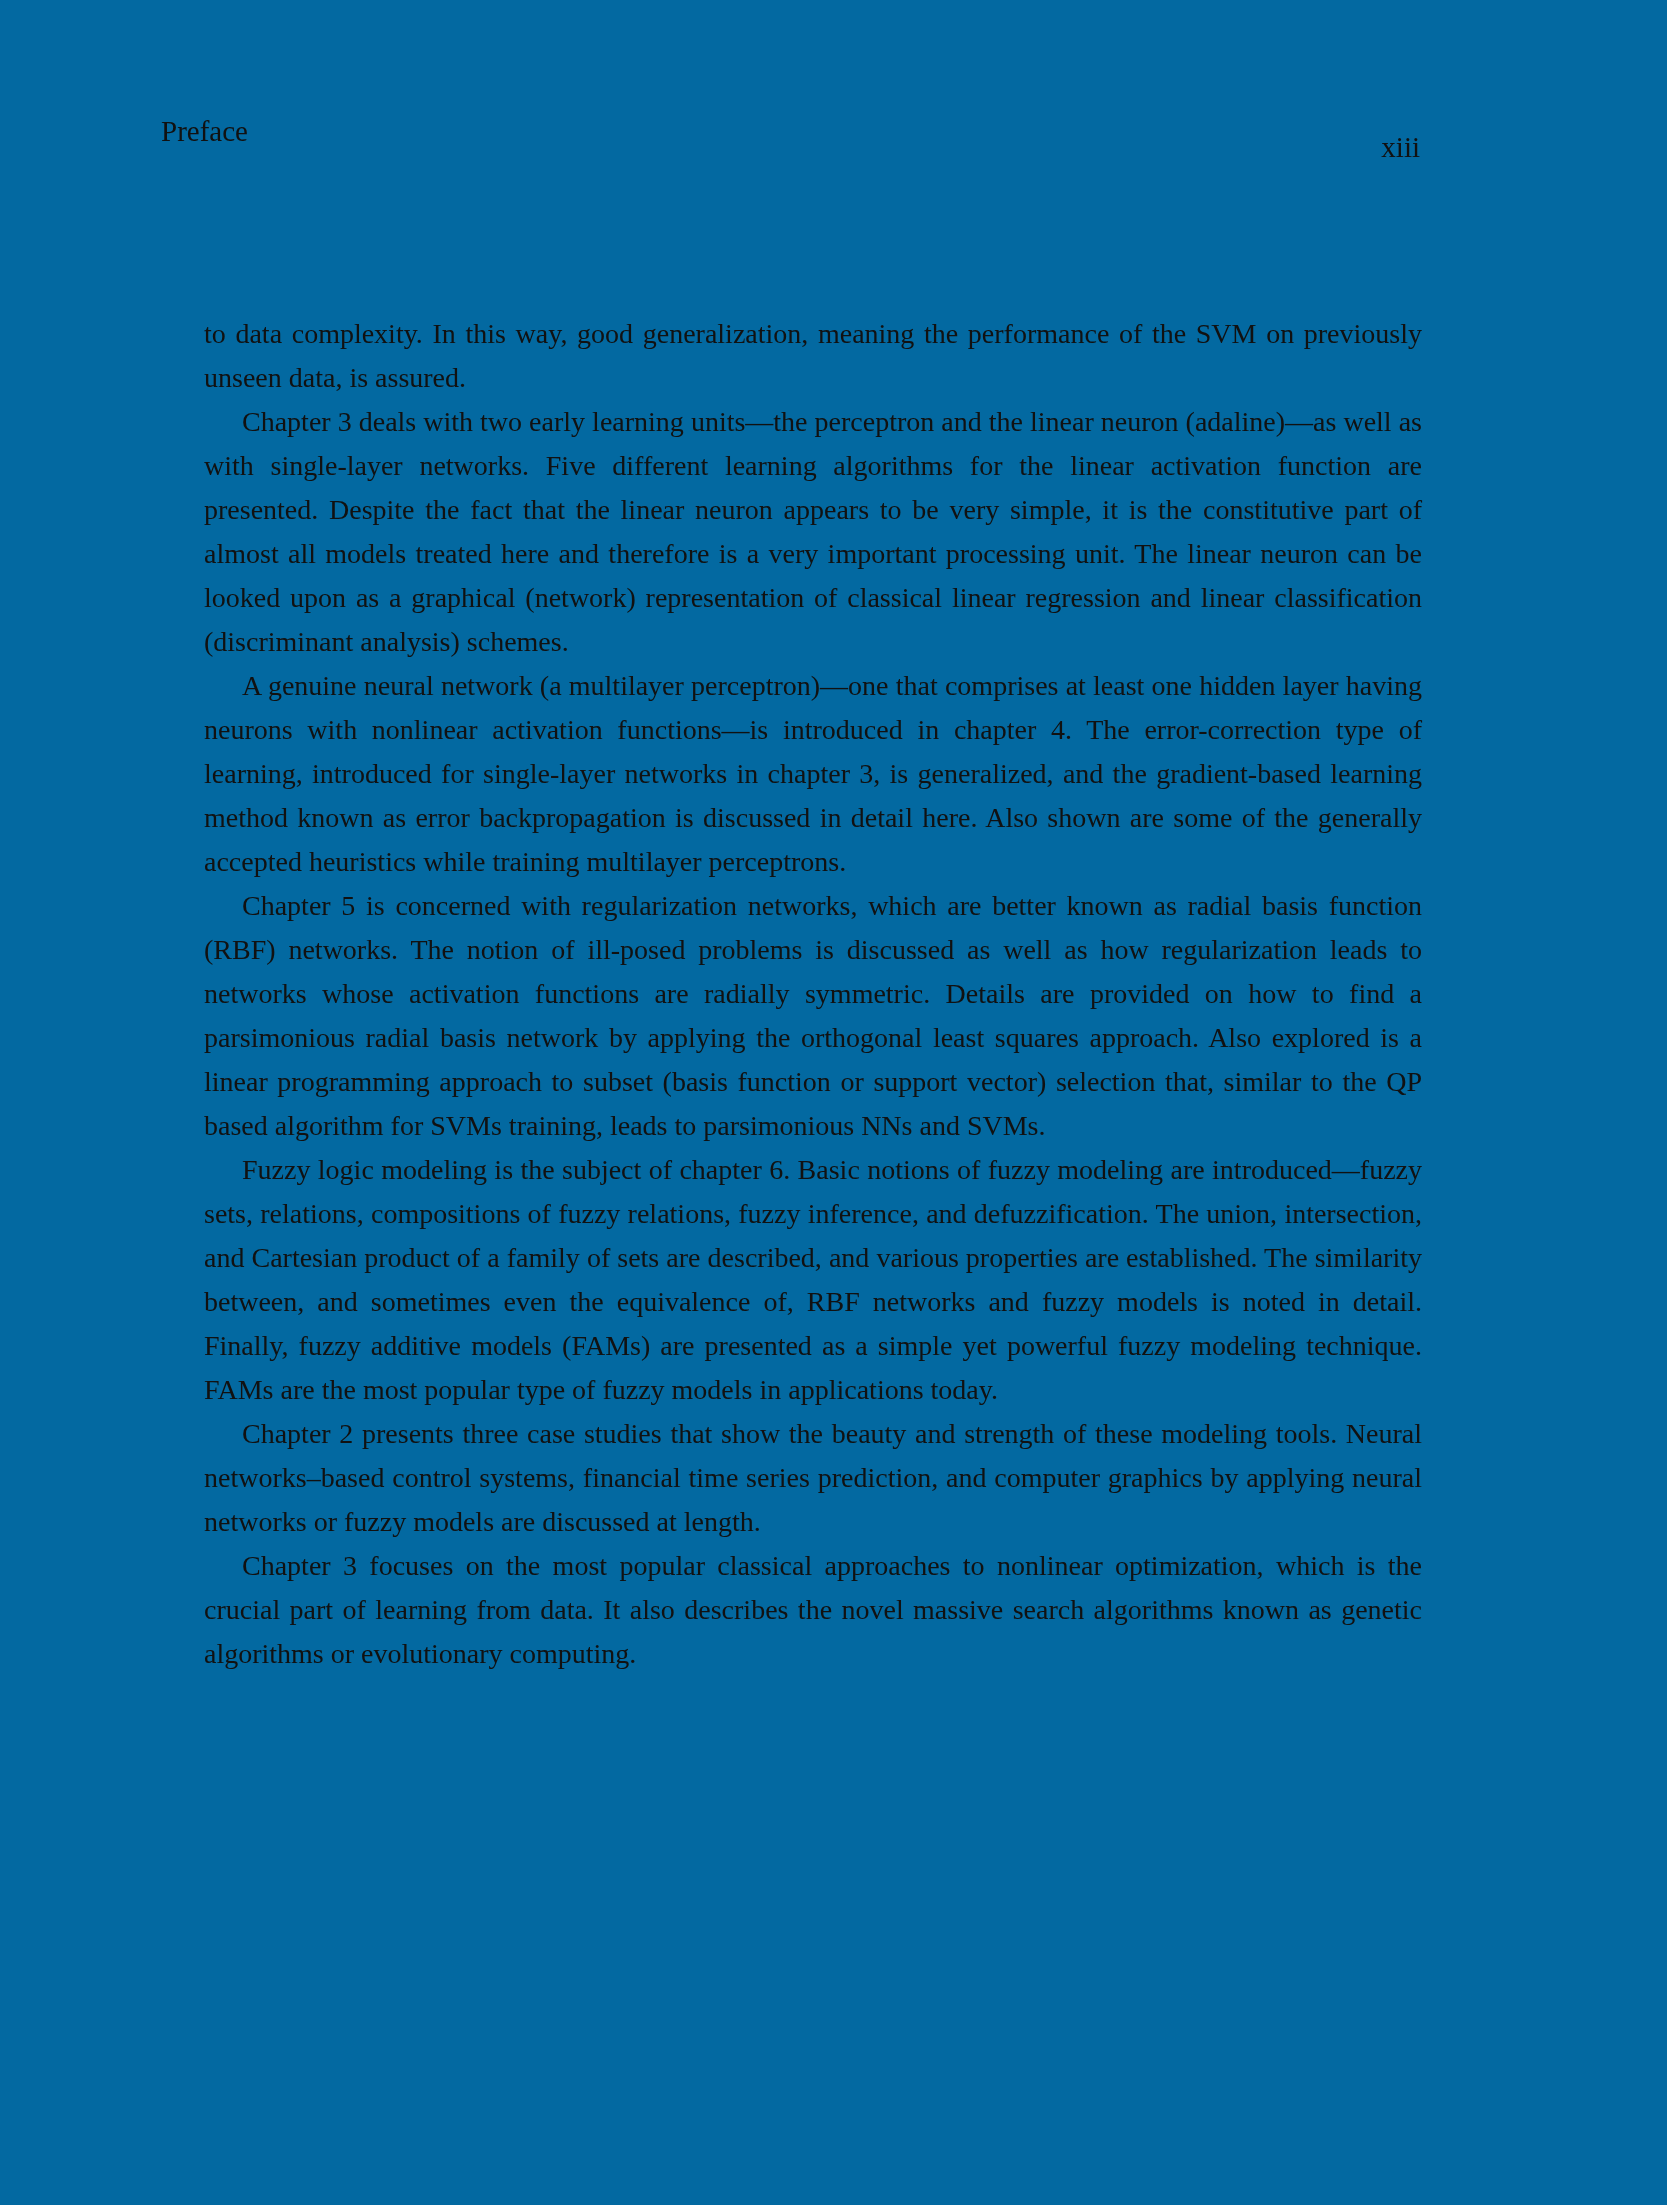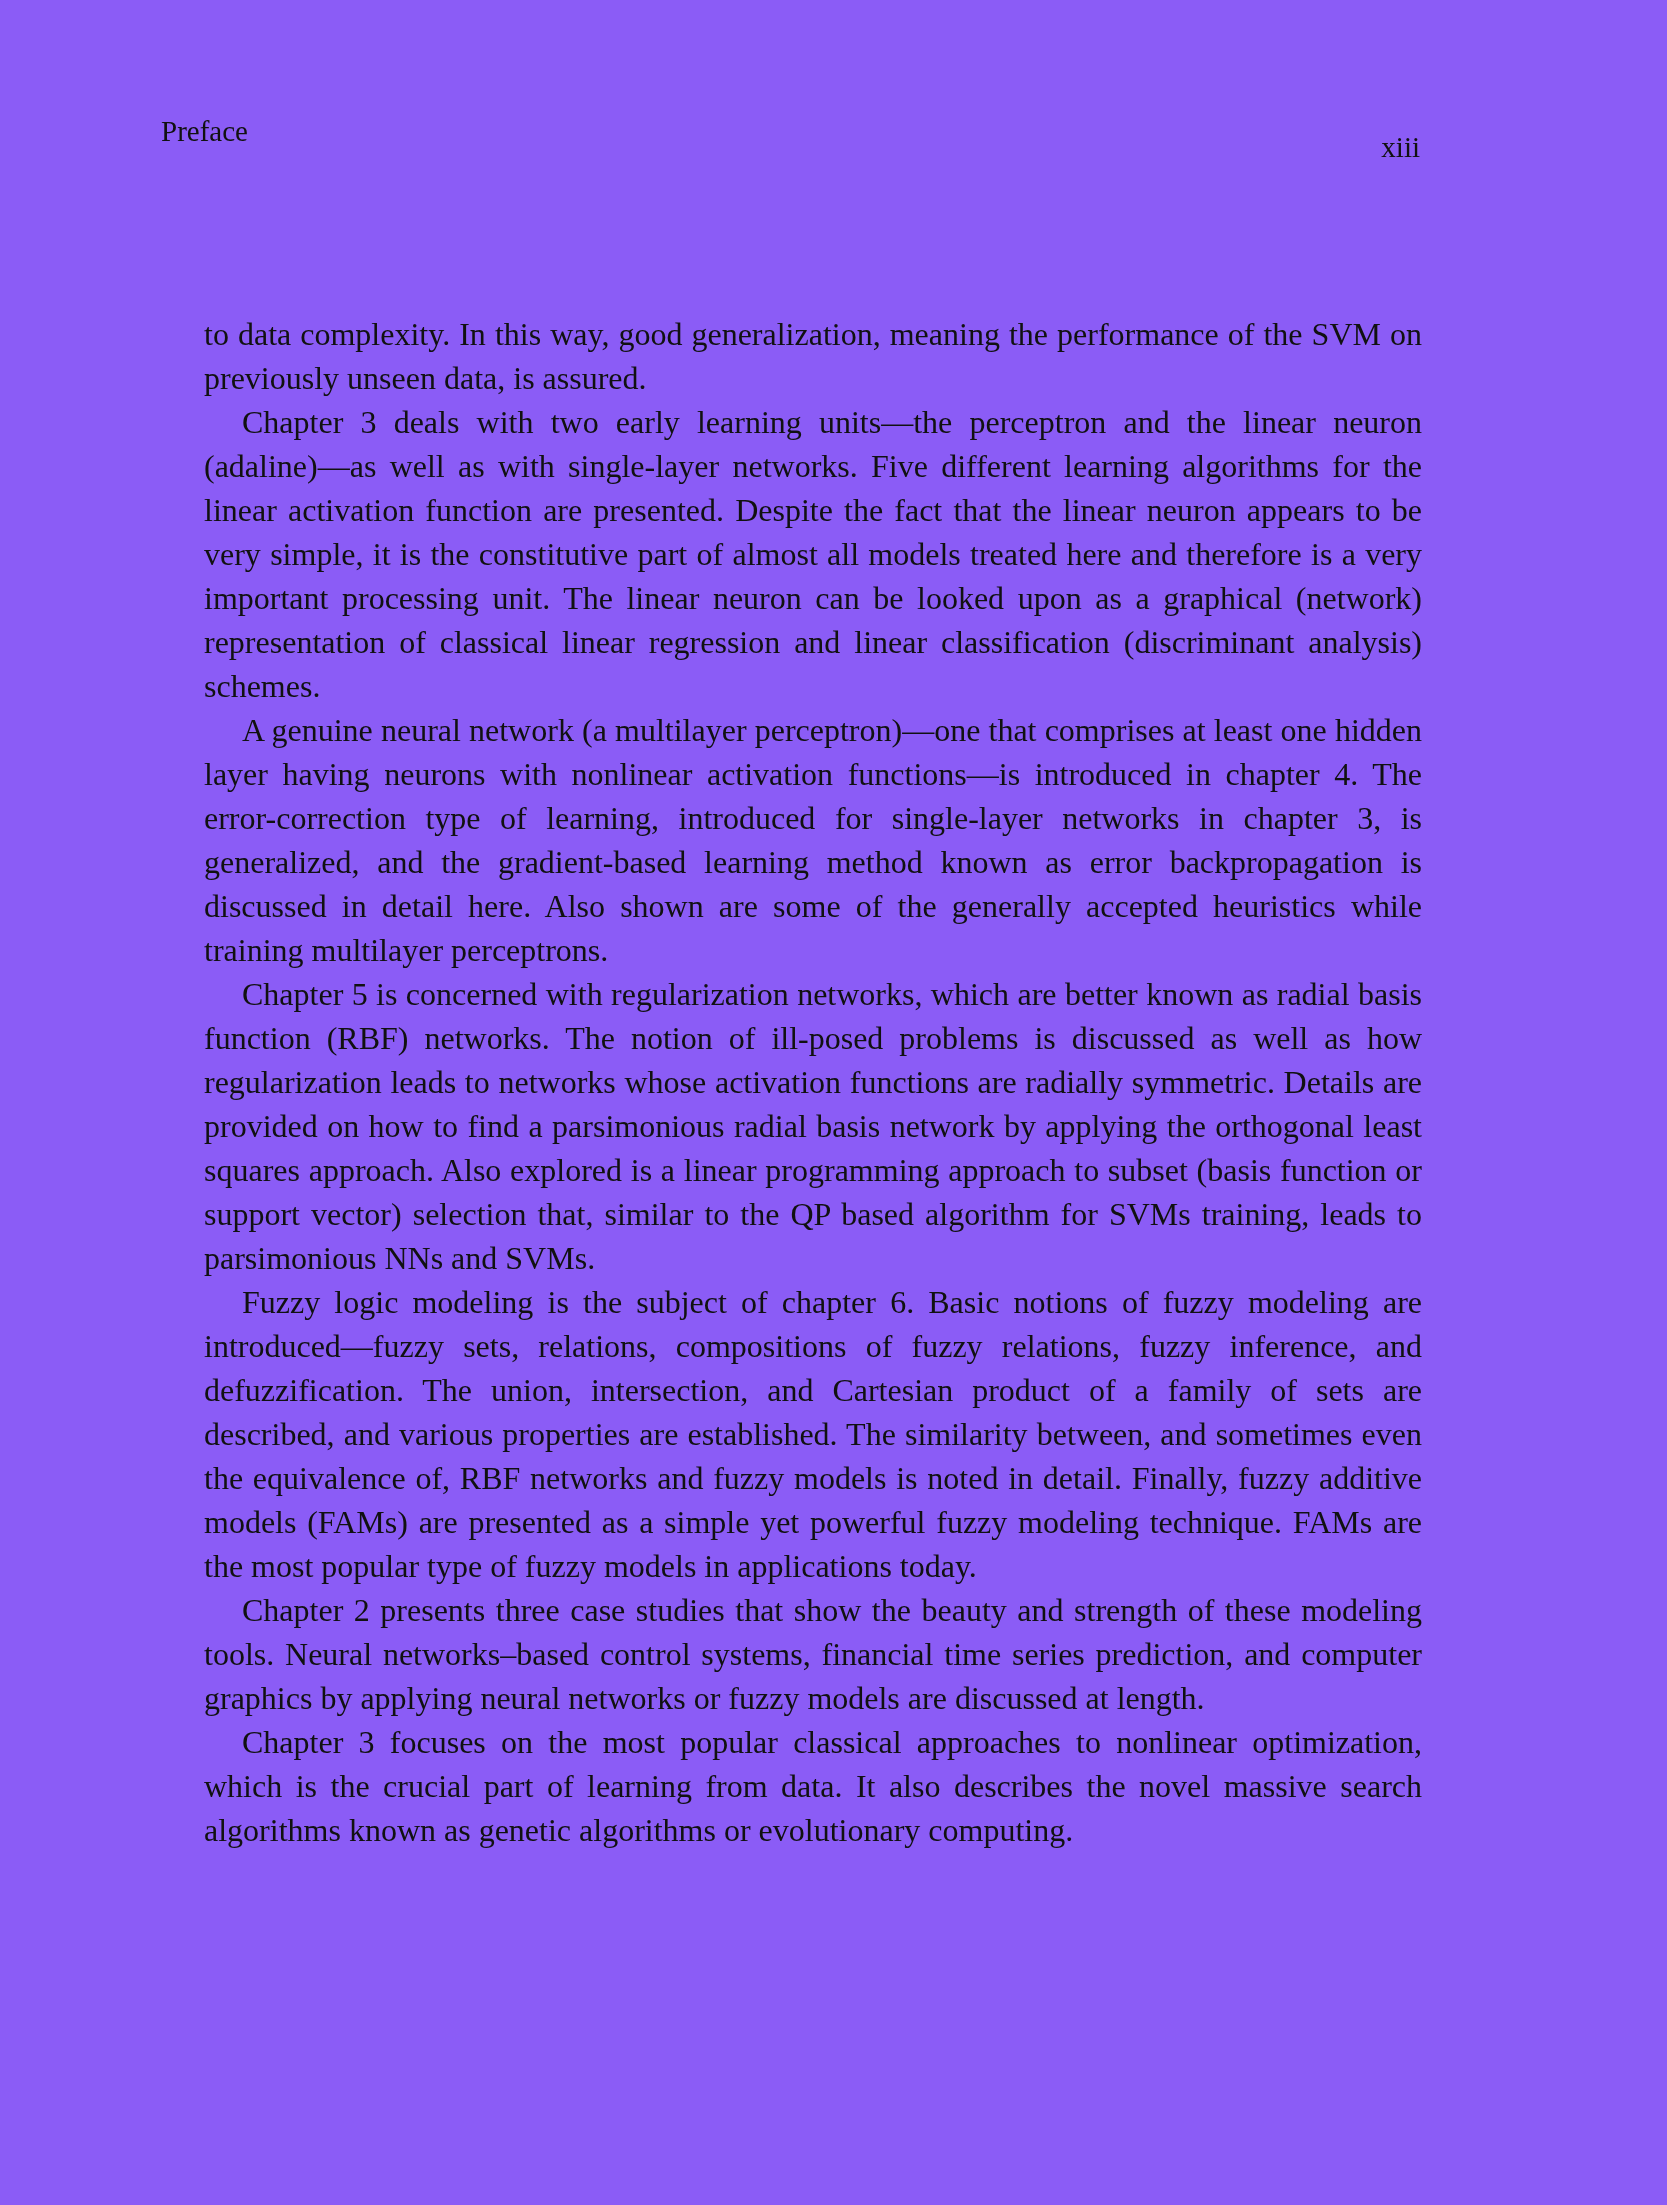--- a/index.html
+++ b/index.html
@@ -14,21 +14,21 @@
       overflow: hidden;
       font-family: "Liberation Serif", "DejaVu Serif", serif;
       color: #111111;
     }
     .page {
       position: absolute;
       left: 0;
       top: 0;
       width: 1667px;
       height: 2205px;
-      background: #8b5cf6;
+      background: #0369a1;
     }
     .running-head {
       position: absolute;
       top: 111px;
       left: 161px;
       width: 1259px;
       height: 41px;
       font-size: 29px;
       line-height: 41px;
     }
@@ -43,21 +43,21 @@
       top: 16px;
     }
     .body-text {
       position: absolute;
       left: 204px;
       top: 312px;
       width: 1218px;
     }
     .para {
       margin: 0;
-      font-size: 32px;
+      font-size: 28px;
       line-height: 44px;
       text-align: justify;
       text-align-last: left;
       text-indent: 38px;
       hyphens: manual;
       word-spacing: 0px;
     }
     .para.no-indent {
       text-indent: 0;
     }

